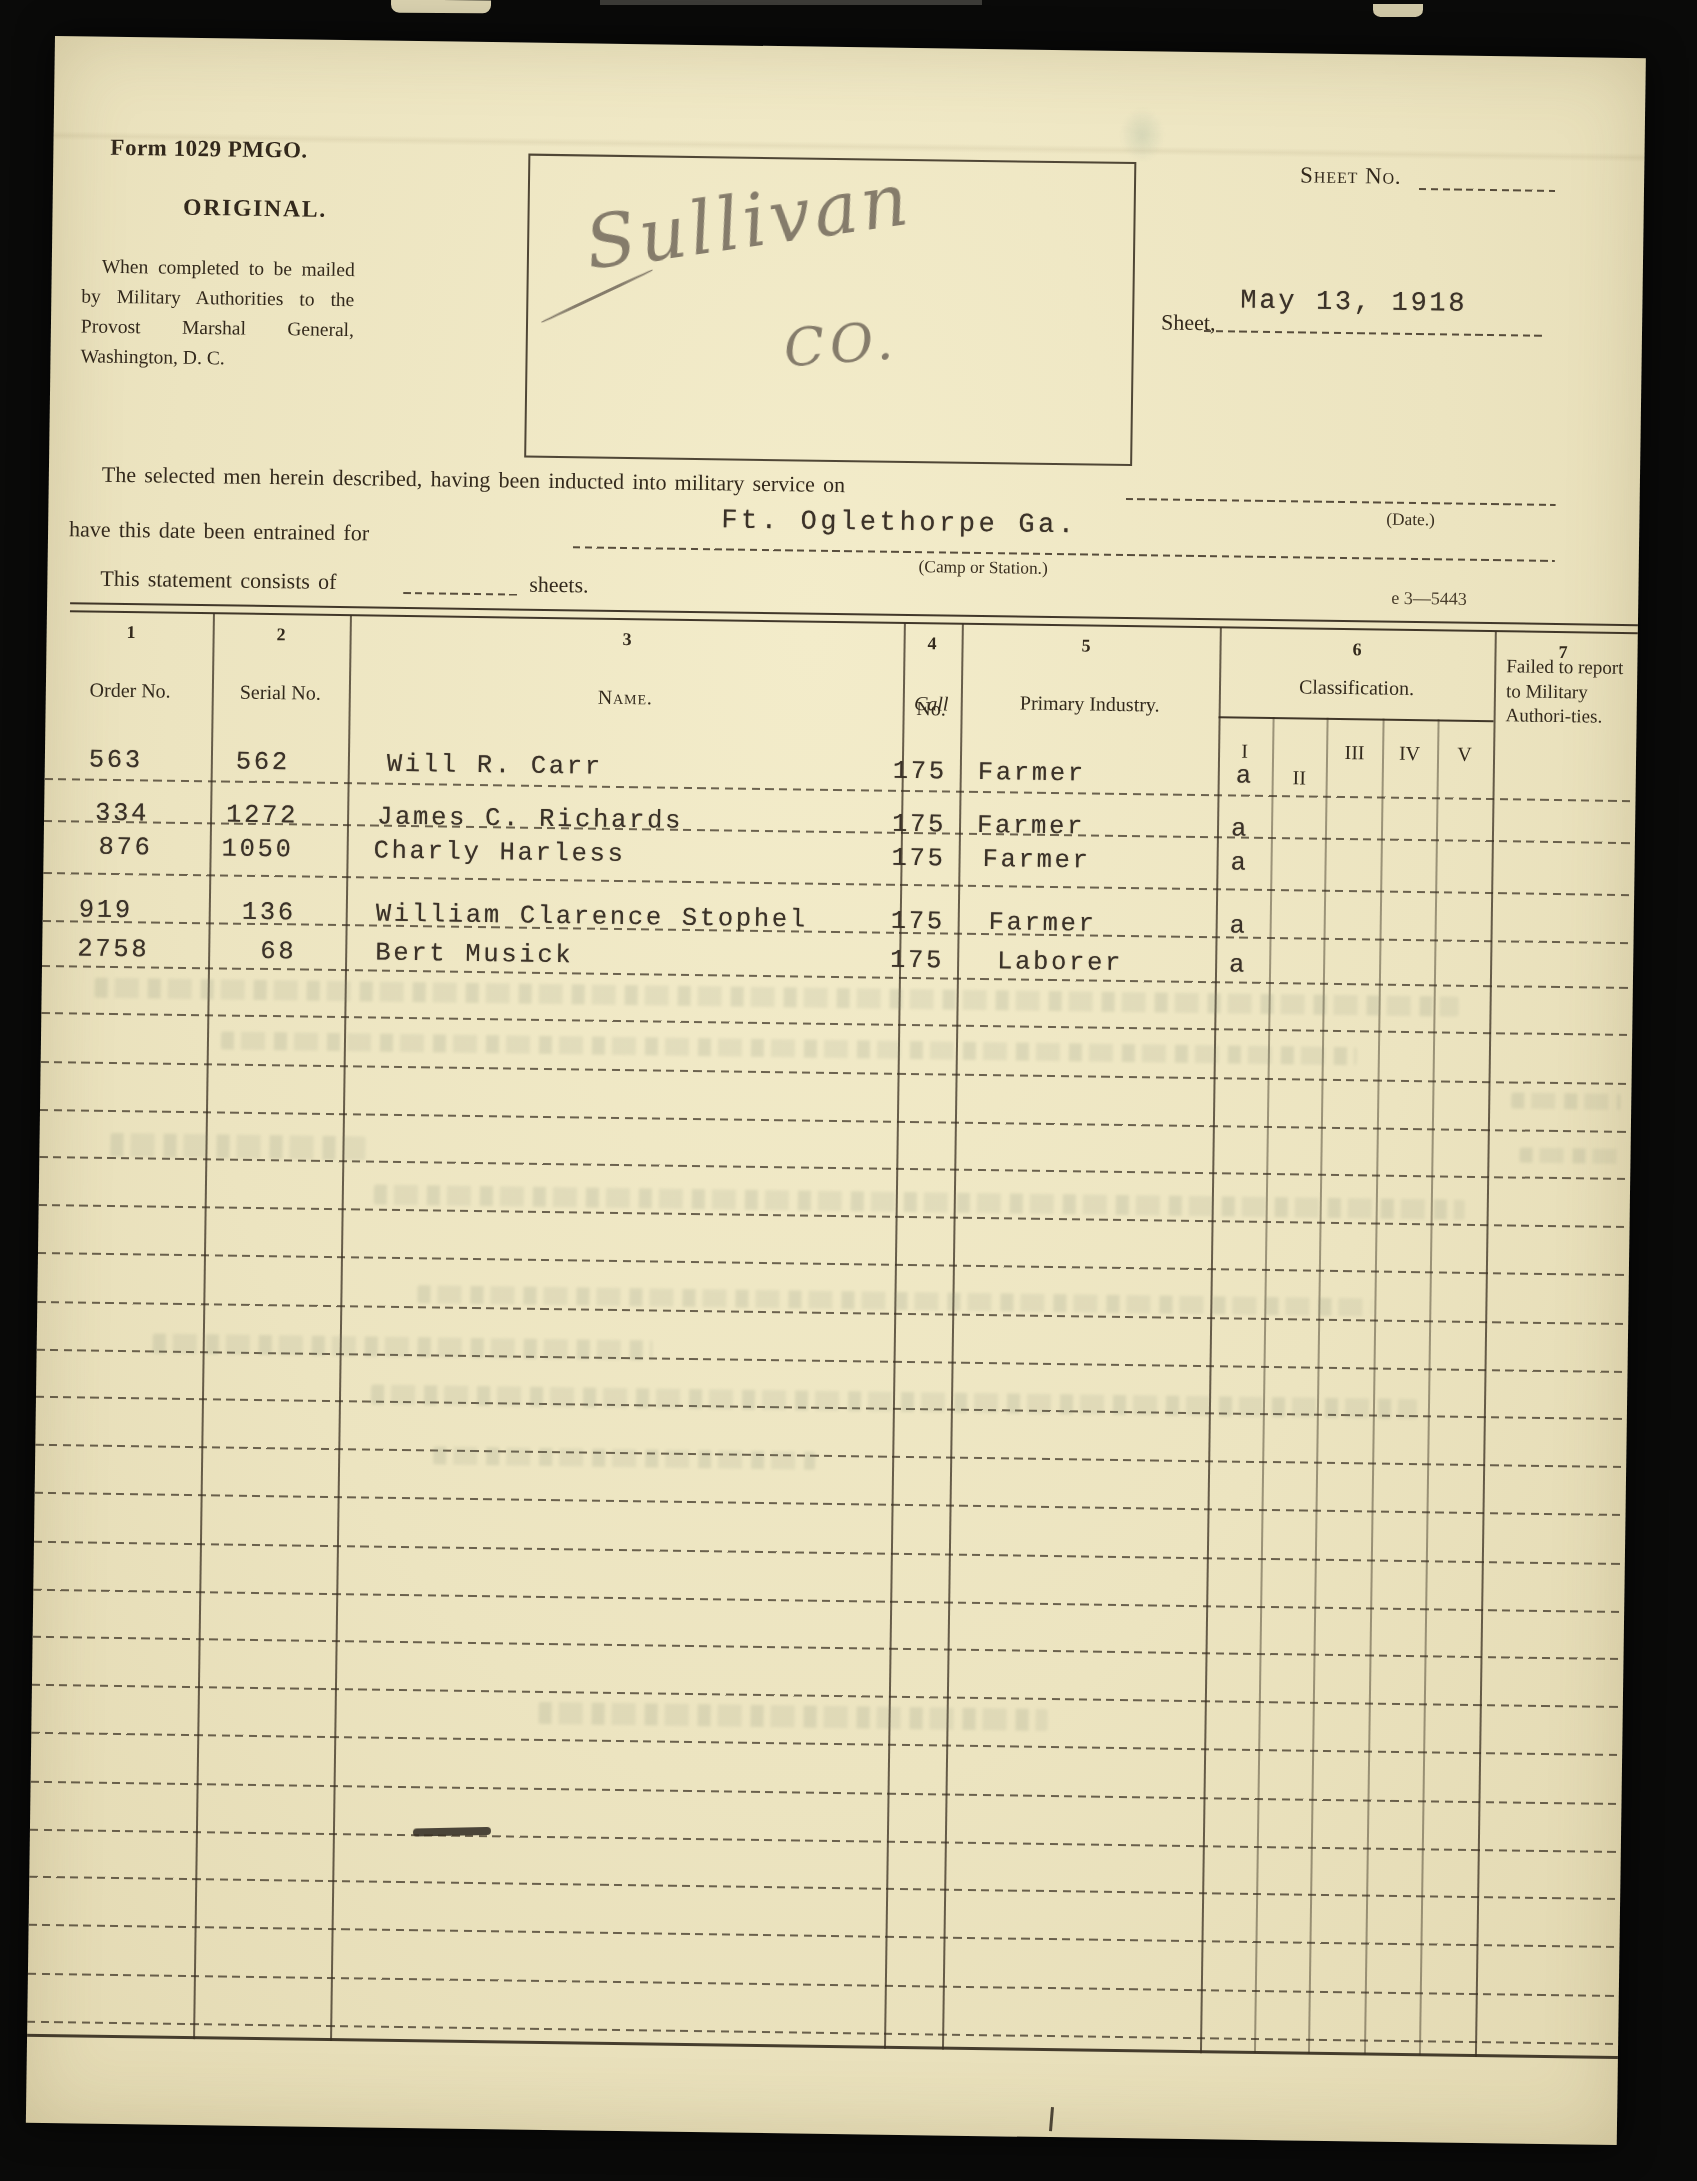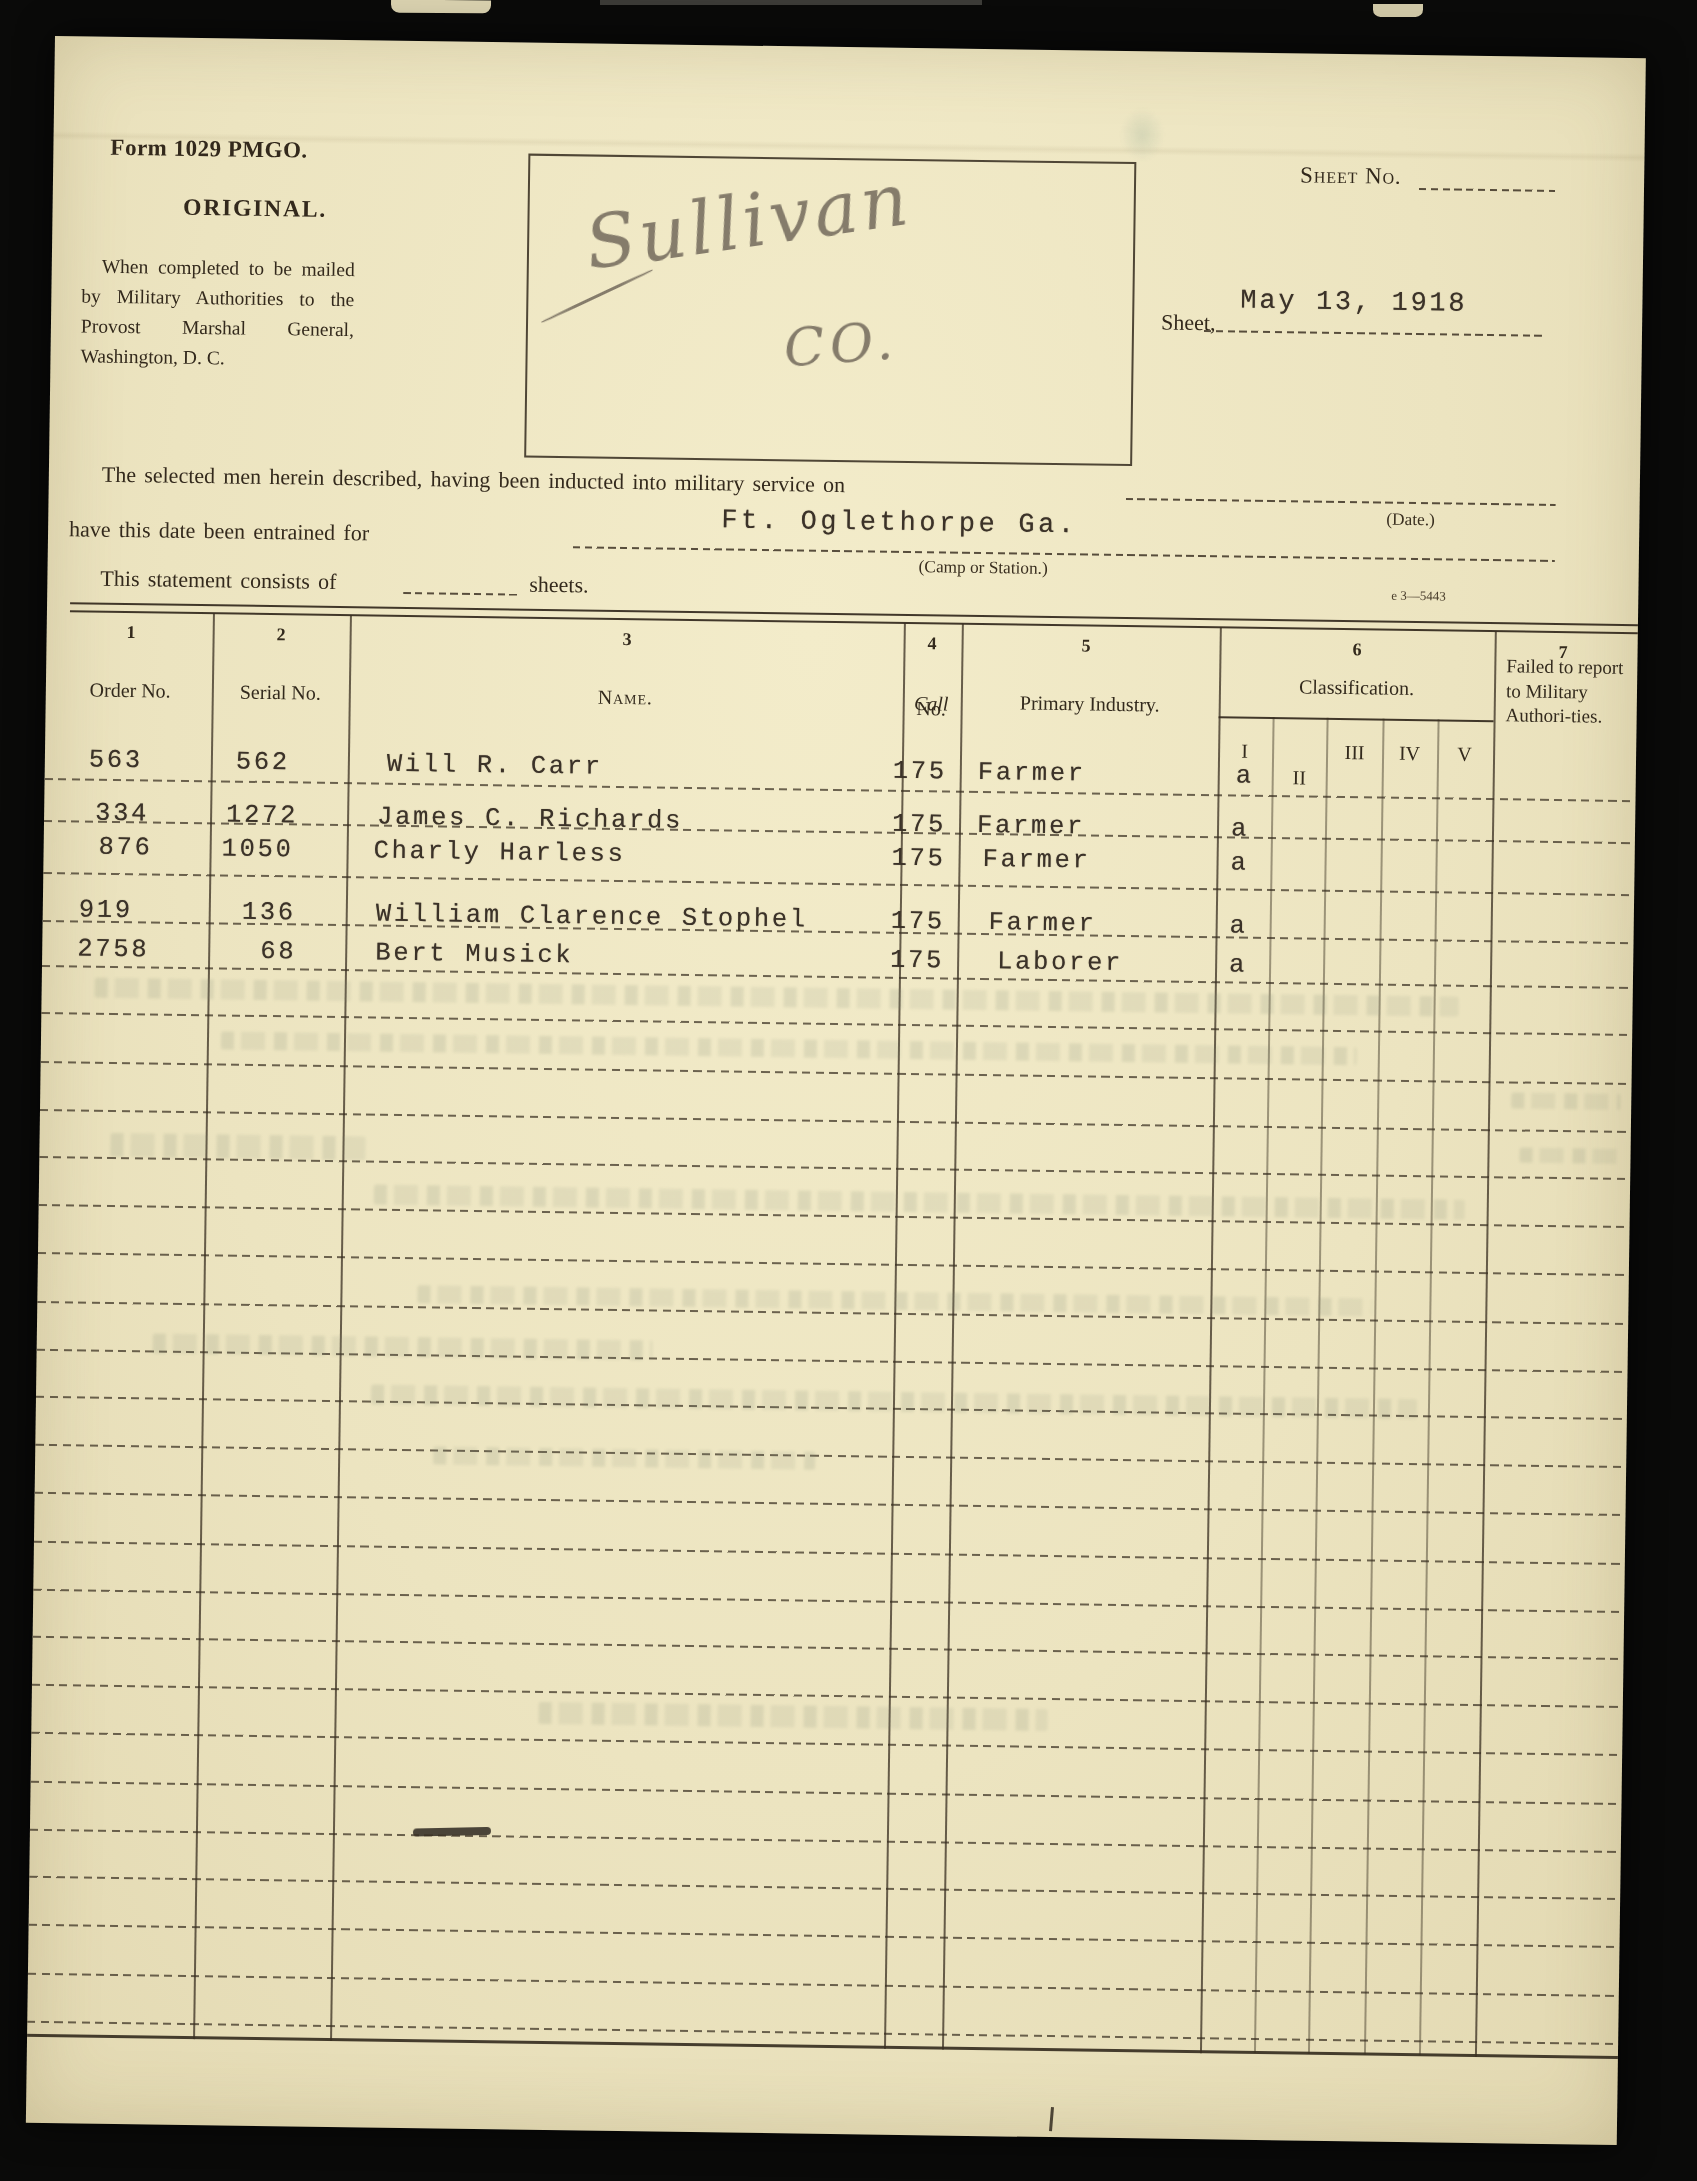--- a/index.html
+++ b/index.html
@@ -70,21 +70,21 @@
   <div class="abs serif capt" style="left:1298px;top:455px;margin-left:40px;">(Date.)</div>
 
   <div class="abs serif" style="left:21px;top:480px;font-size:22px;word-spacing:2.7px;">have this date been entrained for</div>
   <div class="abs mono" style="left:673px;top:460px;font-size:27px;letter-spacing:3.6px;">Ft. Oglethorpe Ga.</div>
   <div class="abs blank" style="left:525px;top:503px;width:982px;"></div>
   <div class="abs serif capt" style="left:871px;top:509px;">(Camp or Station.)</div>
 
   <div class="abs serif" style="left:53px;top:529px;font-size:22px;word-spacing:2.7px;">This statement consists of</div>
   <div class="abs blank" style="left:356px;top:551px;width:115px;"></div>
   <div class="abs serif" style="left:482px;top:529px;font-size:22px;">sheets.</div>
-  <div class="abs serif" style="left:1344px;top:533px;font-size:13px;color:#4a3e2c;">e 3—5443</div>
+  <div class="abs serif" style="left:1344px;top:533px;font-size:18px;color:#4a3e2c;">e 3—5443</div>
 
   <div class="abs solidrule" style="left:23px;top:566px;width:1568px;height:1.8px;"></div>
   <div class="abs solidrule" style="left:23px;top:574px;width:1568px;height:1.8px;"></div>
 
   <div class="abs colnum center" style="left:57px;top:585px;width:55px;">1</div>
   <div class="abs colnum center" style="left:207px;top:585px;width:55px;">2</div>
   <div class="abs colnum center" style="left:553px;top:585px;width:55px;">3</div>
   <div class="abs colnum center" style="left:858px;top:585px;width:55px;">4</div>
   <div class="abs colnum center" style="left:1012px;top:585px;width:55px;">5</div>
   <div class="abs colnum center" style="left:1283px;top:585px;width:55px;">6</div>

